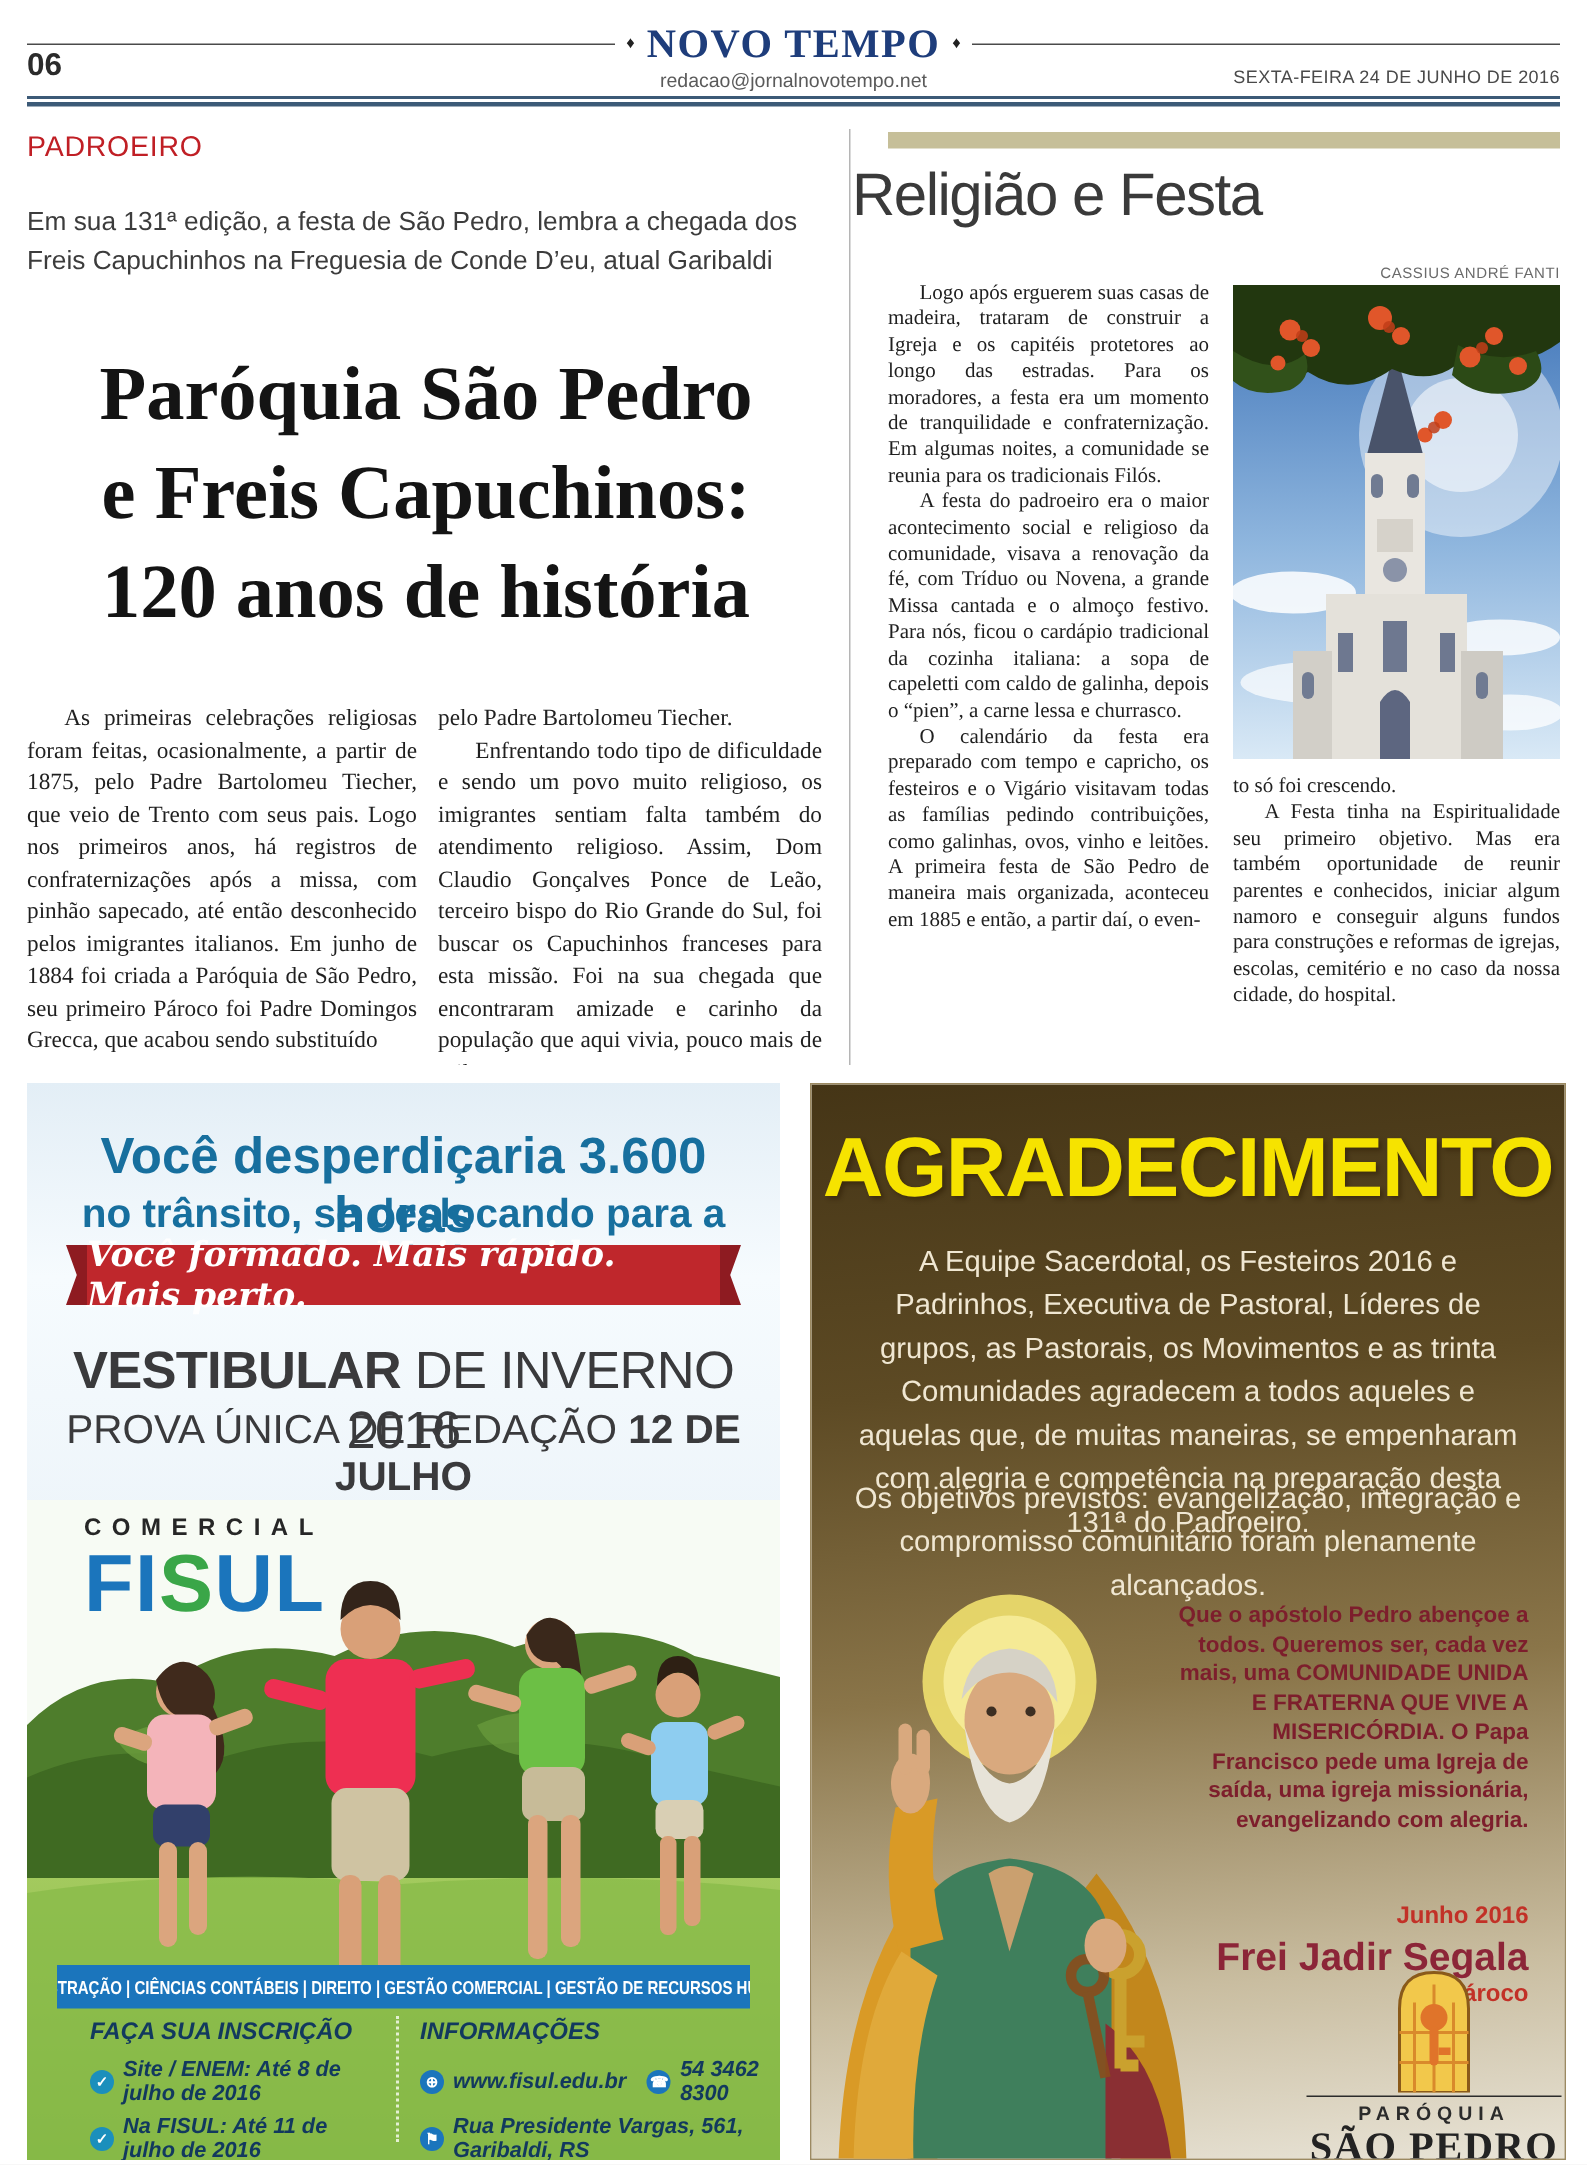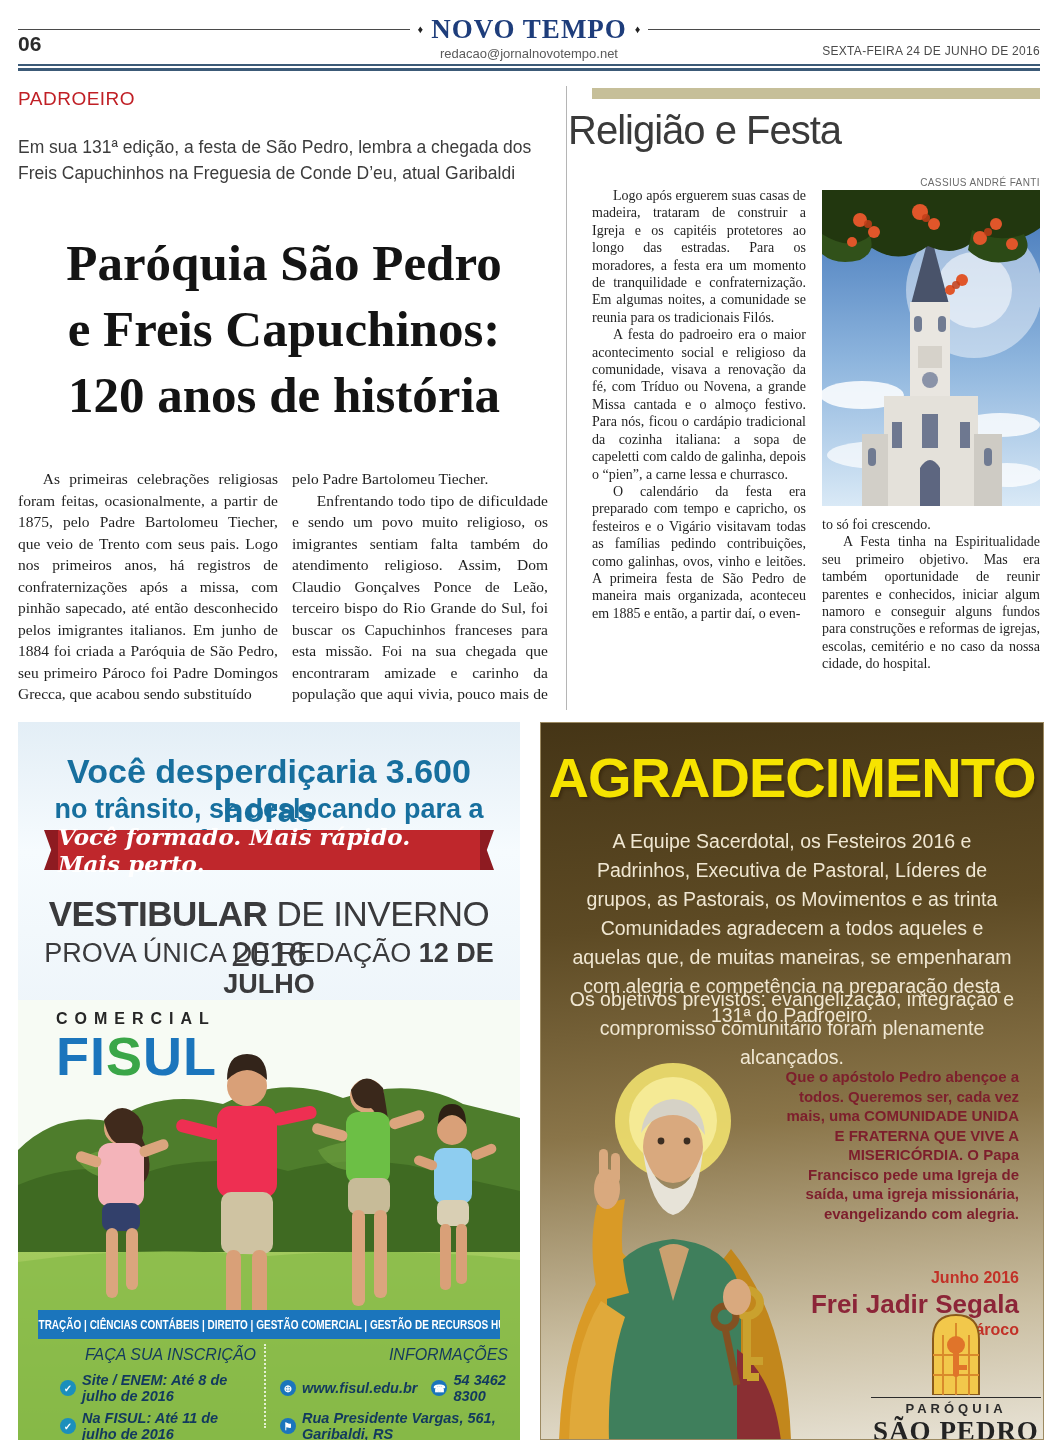--- a/index.html
+++ b/index.html
@@ -67,21 +67,21 @@
   .flogo-word { font-size:54px; font-weight:bold; letter-spacing:1px; line-height:1.05; }
   .flogo-word .blu { color:#1b75bc; } .flogo-word .grn { color:#3aa648; }
   .flogo-tag { font-family:"DejaVu Serif", serif; font-style:italic; font-weight:bold;
     font-size:19px; color:#d3302f; margin-top:4px; }
   .family-photo { left:0; top:278px; width:502px; height:440px; }
   .courses-bar { left:20px; right:20px; top:588px; height:29px; background:#1b75bc;
     display:flex; align-items:center; justify-content:center; overflow:hidden; }
   .courses-bar span { color:#fff; font-weight:bold; font-size:12.5px; white-space:nowrap;
     transform:scaleX(.8); letter-spacing:0; }
   .insc { left:42px; top:624px; width:196px; color:#12395e; font-style:italic; }
-  .insc-title, .info-title { font-size:16px; font-weight:normal; margin-bottom:8px;text-align:right; }
+  .insc-title, .info-title { font-size:16px; font-weight:bold; margin-bottom:8px; }
   .insc-item, .info-item { font-size:14.5px; font-weight:bold; margin-bottom:6px; display:flex; align-items:center; gap:6px; }
   .mini-ic { width:16px; height:16px; min-width:16px; border-radius:50%; background:#1b75bc; color:#fff;
     font-size:10px; display:flex; align-items:center; justify-content:center; font-style:normal; }
   .mini-ic.teal { background:#1b8fbc; }
   .info { left:262px; top:624px; width:228px; color:#12395e; font-style:italic; }
   .info-row { display:flex; gap:14px; }
   .dotline { left:246px; top:622px; height:84px; width:0; border-left:2px dotted #e4f0d2; }
 
   
   .thanks { left:540px; top:722px; width:504px; height:718px; overflow:hidden;

